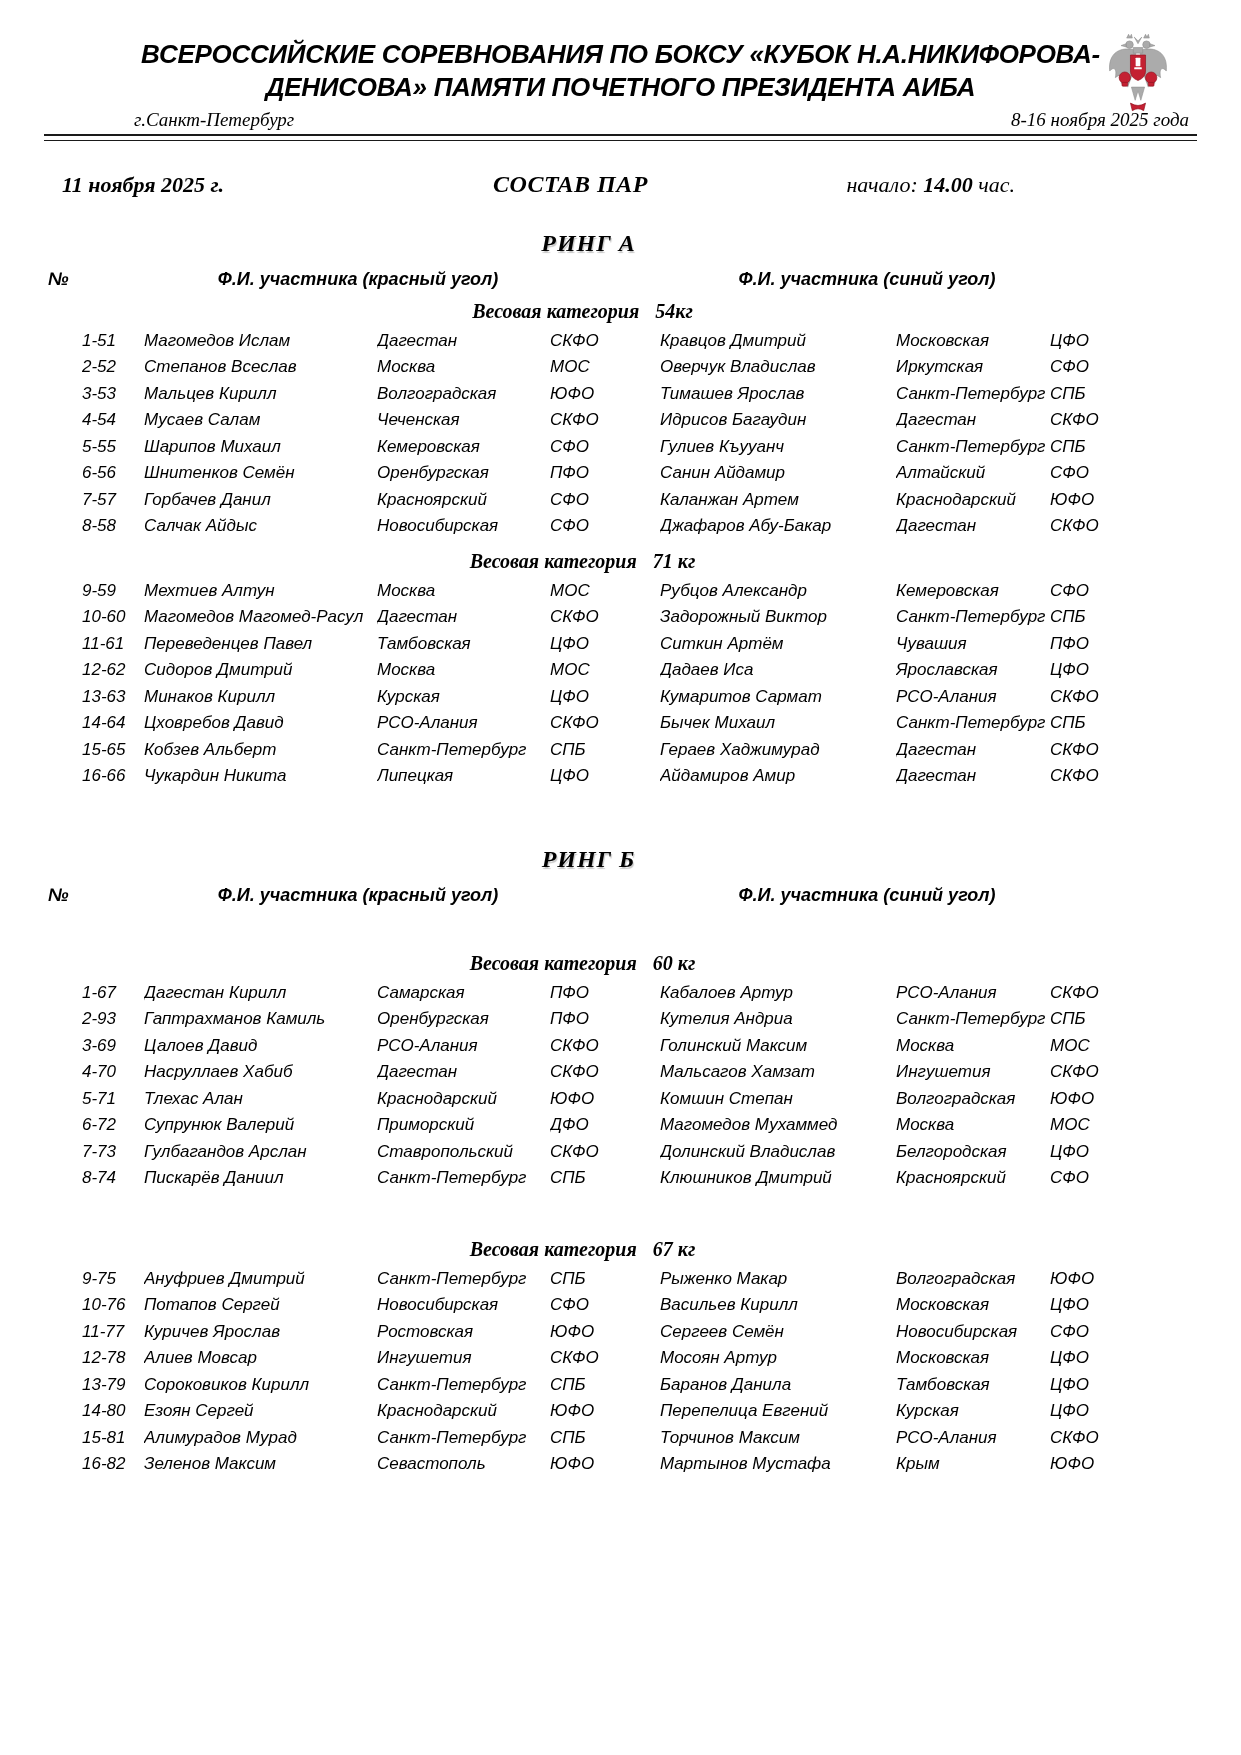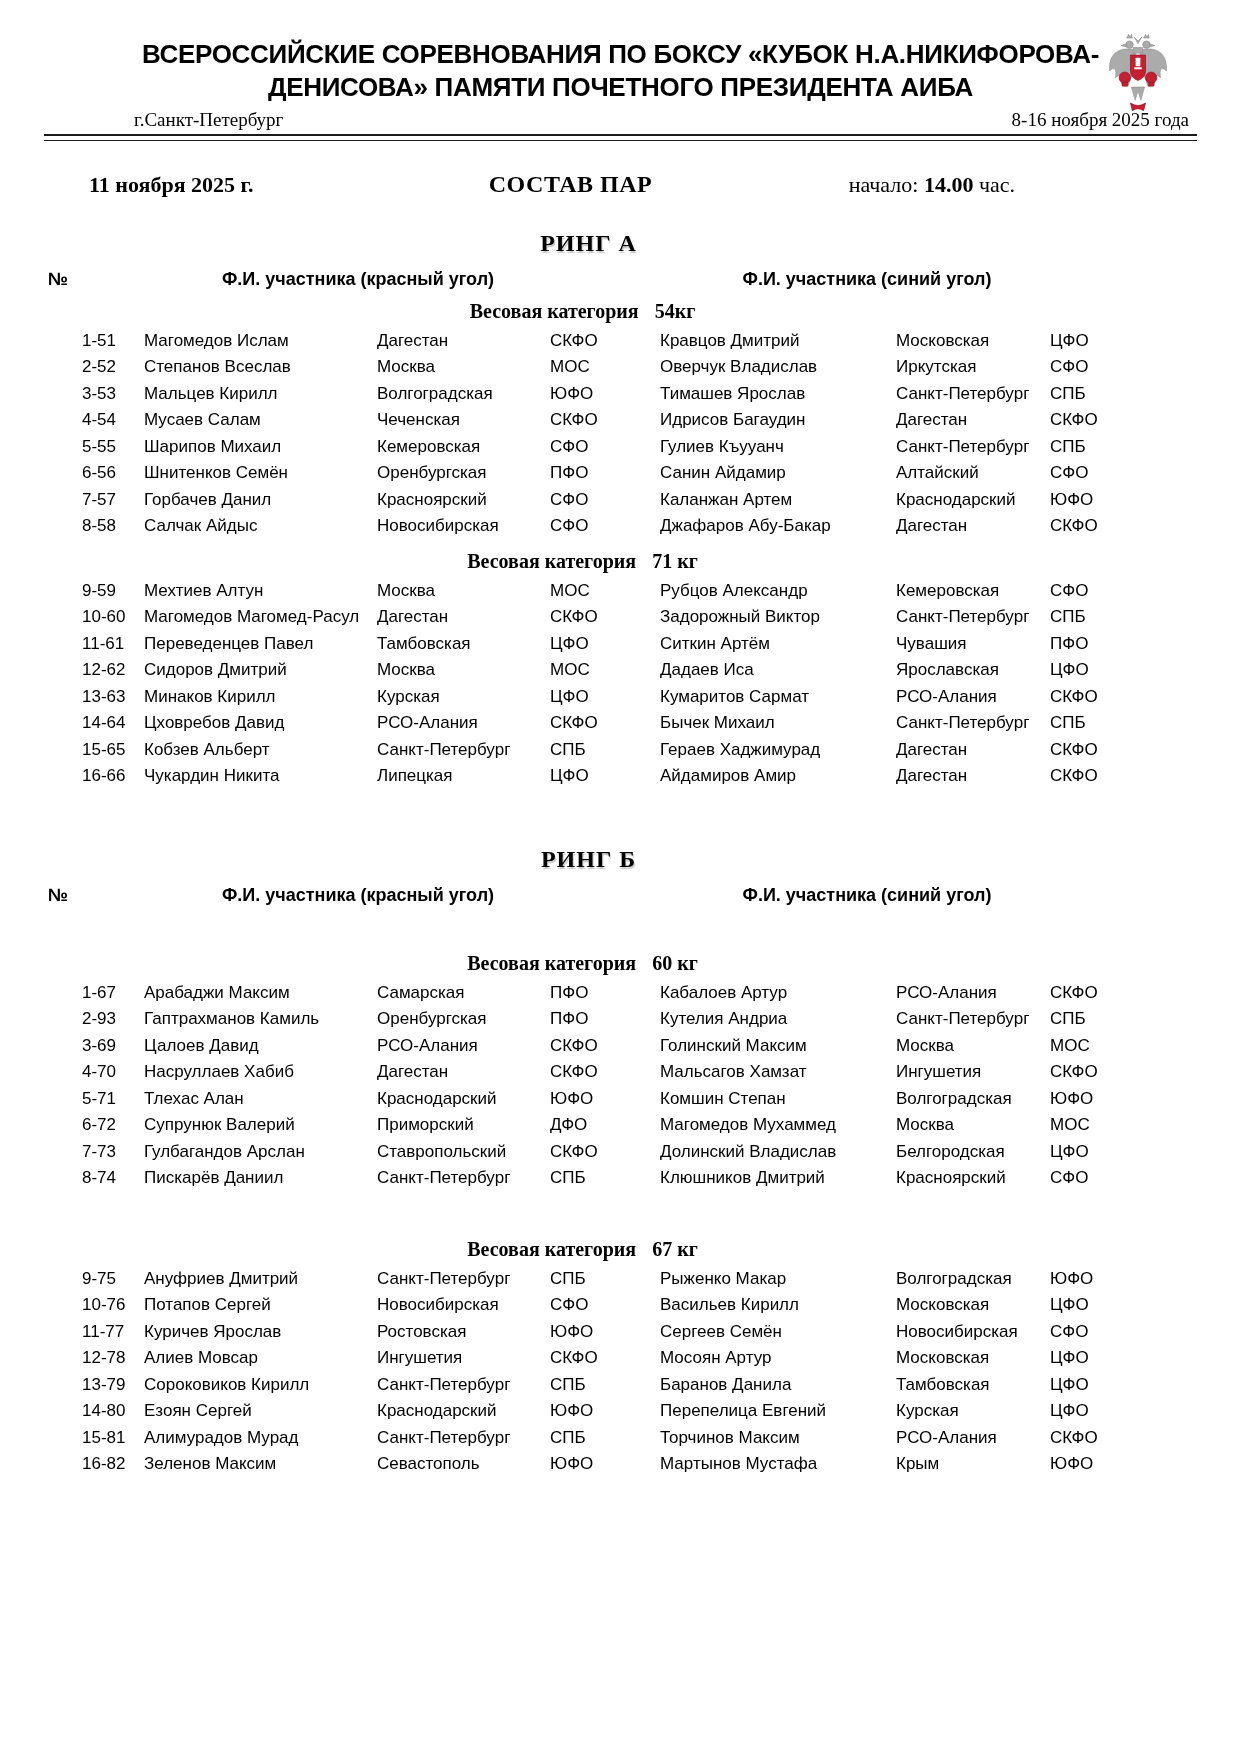--- a/index.html
+++ b/index.html
@@ -1,39 +1,39 @@
 <!DOCTYPE html>
 <html lang="ru"><head>
 <meta charset="utf-8">
 <style>
   html,body { margin:0; padding:0; background:#ffffff; }
   .page {
     position:relative; width:1241px; height:1533px; background:#ffffff;
-    font-family:"Liberation Sans", sans-serif; color:#000; overflow:hidden;
+    font-family:"Liberation Sans", sans-serif; color:#000; overflow:hidden;font-style:italic;
   }
   
   .header-title {
     margin:38px auto 0; max-width:1000px; text-align:center;
     font-family:"Liberation Sans", sans-serif; font-weight:bold;
     font-size:26px; line-height:1.28; letter-spacing:-0.3px;
   }
   .emblem { position:absolute; top:28px; right:70px; width:66px; height:88px; }
   .subheader {
     display:flex; justify-content:space-between; align-items:flex-end;
     font-family:"Liberation Serif", serif; font-size:19px;
     padding:4px 52px 2px 134px;
   }
   .double-rule { margin:1px 44px 0 44px; height:4px;
     border-top:2px solid #1a1a1a; border-bottom:1px solid #1a1a1a; }
   
   .info-row {
     display:grid; grid-template-columns:1fr auto 1fr; align-items:baseline;
     margin-top:30px; font-family:"Liberation Serif", serif;
   }
-  .info-date { justify-self:start; padding-left:89px; font-weight:bold; font-size:22px; }
+  .info-date { justify-self:start; padding-left:62px; font-weight:bold; font-size:22px; }
   .doc-title { font-weight:bold; font-size:24px; letter-spacing:0.5px; transform:translateX(-50px); }
   .info-start { justify-self:end; padding-right:226px; font-size:22px; }
   .info-start .time { font-weight:bold; }
   
   .ring-title {
     text-align:center; margin-top:32px; padding-right:64px;
     font-family:"Liberation Serif", serif; font-weight:bold; font-size:24px;
     letter-spacing:1px; text-shadow:1px 2px 1px #c8c8c8;
   }
   .ring-b .ring-title { margin-top:56px; }
@@ -281,21 +281,21 @@
         <div class="col-header">
           <span class="col-num">№</span>
           <span class="col-red">Ф.И. участника (красный угол)</span>
           <span class="col-blue">Ф.И. участника (синий угол)</span>
         </div>
         <div class="category">
           <div class="cat-heading"><span class="label">Весовая категория</span><span class="weight">60 кг</span></div>
           <div class="rows">
             <div class="row">
               <span class="cell num">1-67</span>
-              <span class="cell">Арабаджи Максим</span>
+              <span class="cell">Дагестан Кирилл</span>
               <span class="cell">Самарская</span>
               <span class="cell">ПФО</span>
               <span class="cell">Кабалоев Артур</span>
               <span class="cell">РСО-Алания</span>
               <span class="cell">СКФО</span>
             </div>
             <div class="row">
               <span class="cell num">2-93</span>
               <span class="cell">Гаптрахманов Камиль</span>
               <span class="cell">Оренбургская</span>

